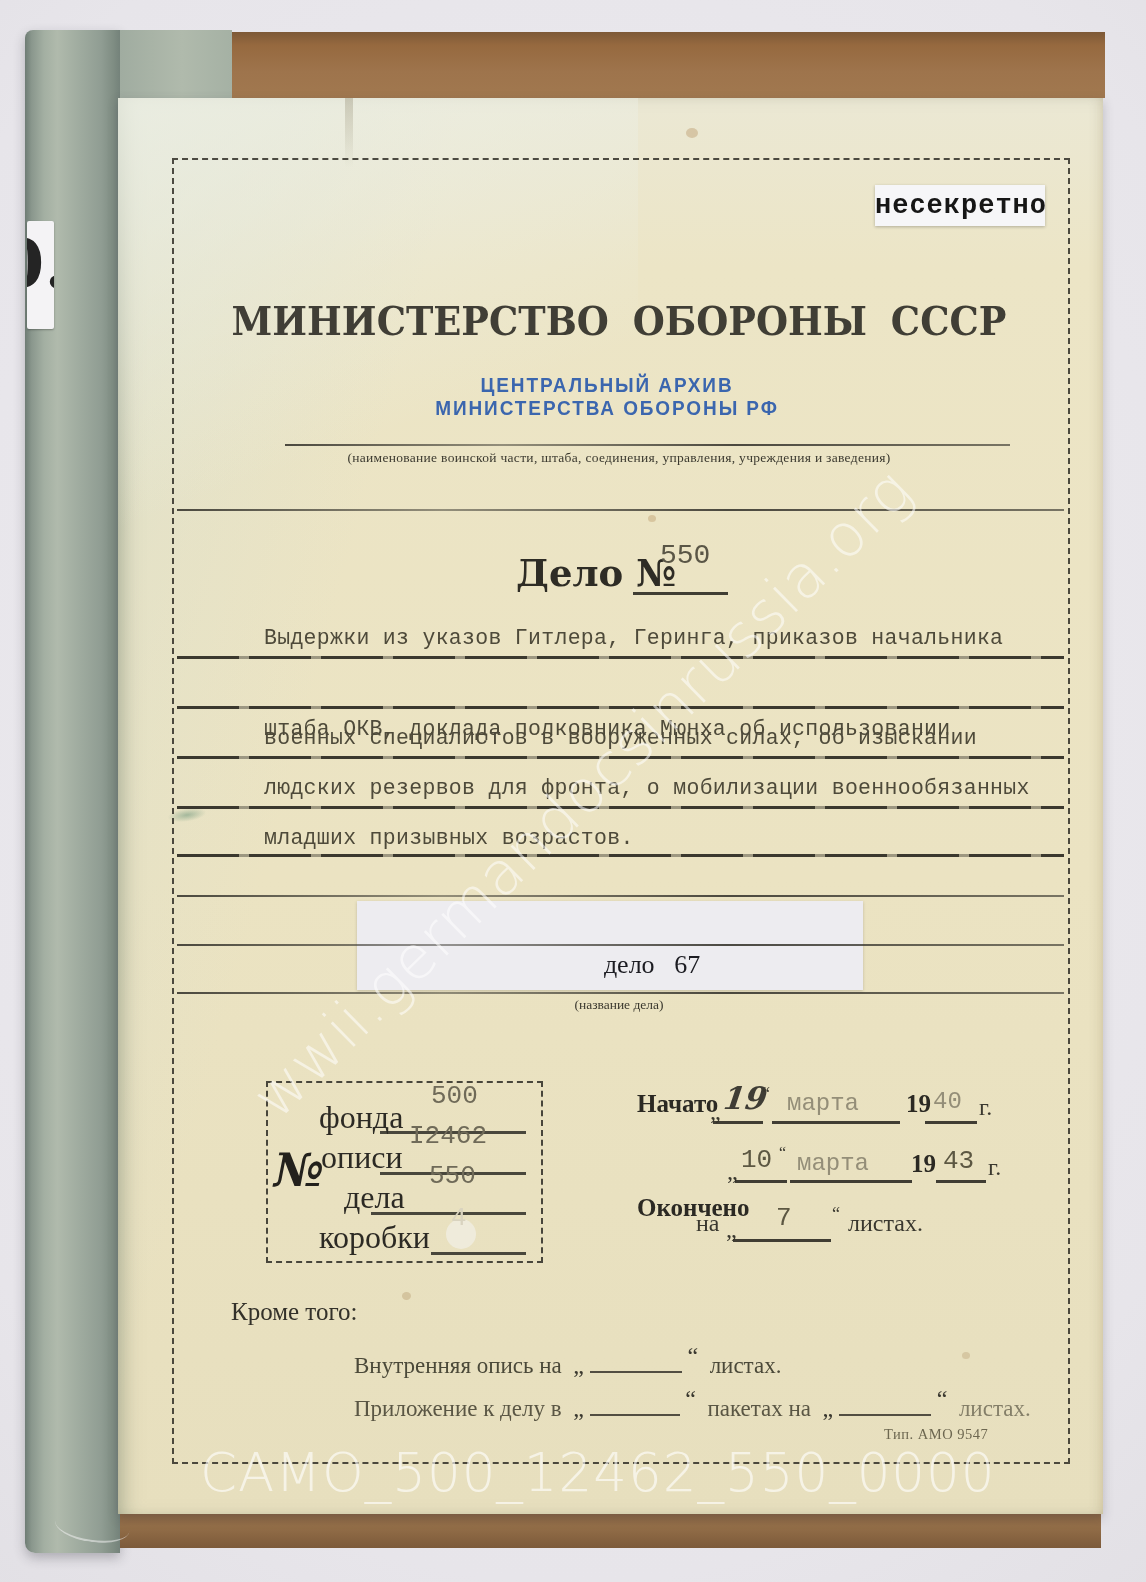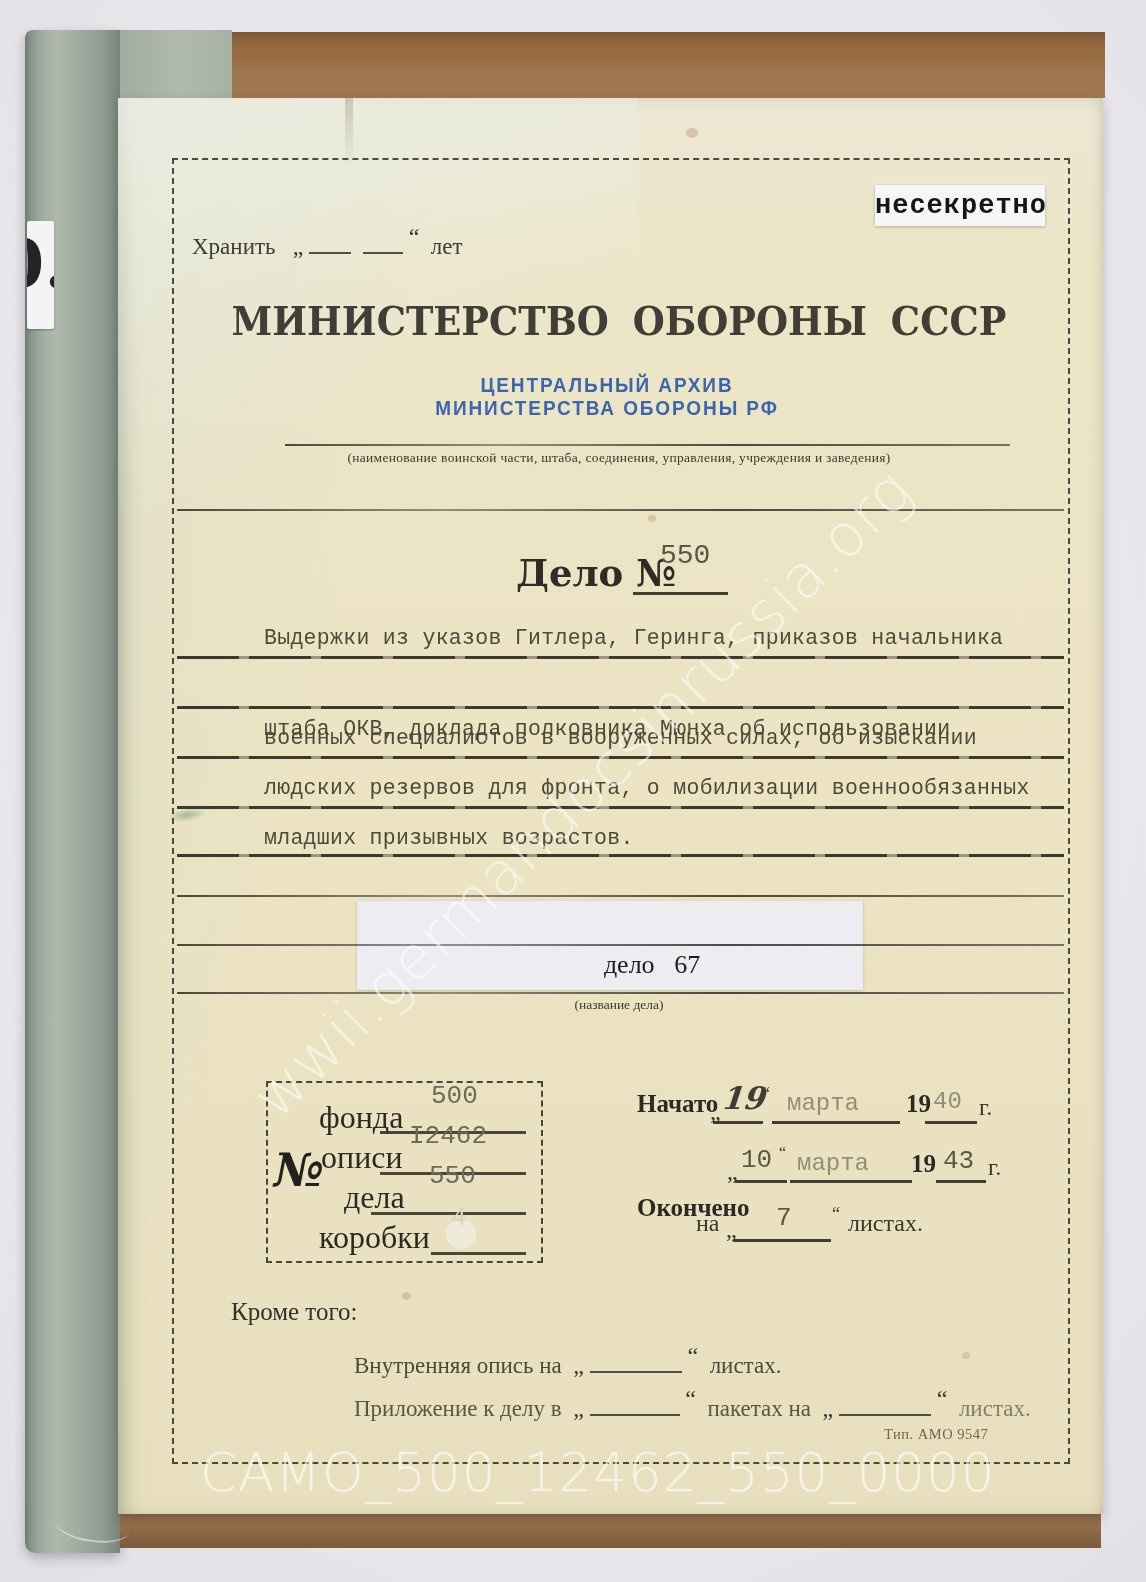--- a/index.html
+++ b/index.html
@@ -91,28 +91,20 @@
   <div class="abs fox" style="left:836px;top:905px;width:10px;height:8px;background:rgba(164,120,62,.22);"></div>
   <div class="abs fox" style="left:402px;top:1292px;width:9px;height:8px;background:rgba(150,110,60,.25);"></div>
   <div class="abs fox" style="left:962px;top:1352px;width:8px;height:7px;background:rgba(150,110,60,.22);"></div>
 
   <div class="abs spine-label">
     <span>0.</span>
   </div>
 
   <div class="abs frame"></div>
 
-  <div class="abs keep-line z5">
-    <span>Хранить</span>&nbsp;&nbsp;
-    <span class="d-q">„</span>
-    <span class="blank" style="width:42px;"></span>
-    <span class="blank" style="width:40px;margin-left:6px;"></span>
-    <sup><span class="d-q">“</span></sup>&nbsp;
-    <span>лет</span>
-  </div>
 
   <div class="abs class-label z5">
     <span>несекретно</span>
   </div>
 
   <div class="abs title z5">МИНИСТЕРСТВО ОБОРОНЫ СССР</div>
   <div class="abs stamp z5">
     <div>ЦЕНТРАЛЬНЫЙ АРХИВ</div>
     <div>МИНИСТЕРСТВА ОБОРОНЫ РФ</div>
   </div>

